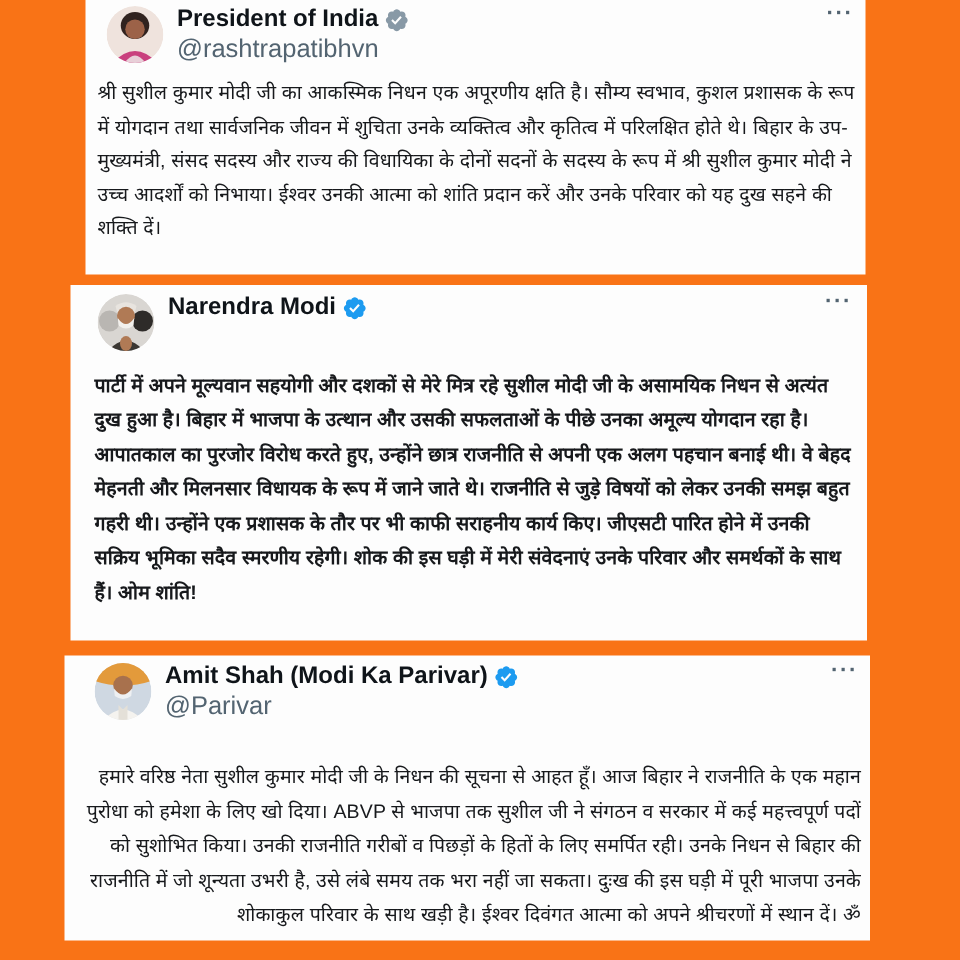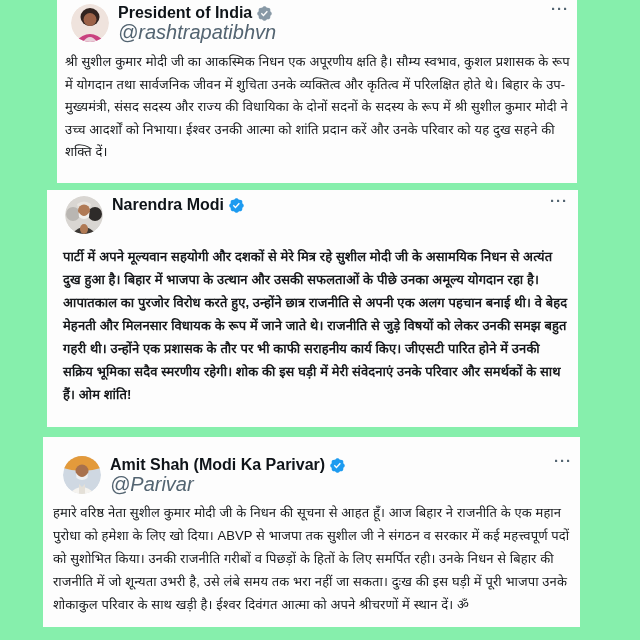--- a/index.html
+++ b/index.html
@@ -8,31 +8,31 @@
     width: 640px;
     height: 640px;
     overflow: hidden;
     background: #000000;
     font-family: "Liberation Sans", "DejaVu Sans", sans-serif;
   }
   .stage {
     position: relative;
     width: 640px;
     height: 640px;
-    background: #86efac;
+    background: #f97316;
   }
   .tweet {
     position: absolute;
     background: #fdfdfd;
     overflow: hidden;
     box-sizing: border-box;
   }
   .tweet.t1 { left: 57px; top: 0px;   width: 520px; height: 183px; padding: 2px 6px 0 8px; }
   .tweet.t2 { left: 47px; top: 190px; width: 531px; height: 237px; padding: 4px 8px 16px 16px; }
-  .tweet.t3 { left: 43px; top: 437px; width: 537px; height: 190px; padding: 17px 6px 0 10px; }
+  .tweet.t3 { left: 43px; top: 437px; width: 537px; height: 190px; padding: 3px 6px 0 10px; }
 
   .tw-header {
     display: flex;
     align-items: flex-start;
     position: relative;
     height: 44px;
   }
   .avatar {
     width: 38px;
     height: 38px;
@@ -56,24 +56,23 @@
   }
   .display-name {
     font-weight: bold;
     font-size: 16px;
     line-height: 20px;
     color: #0f1419;
     white-space: nowrap;
   }
   .badge { width: 17px; height: 17px; flex: 0 0 auto; }
   .handle {
-    font-size: 20px;
+    font-size: 17px;
     line-height: 19px;
     color: #536471;
-    font-style: italic;
   }
   .more-icon {
     position: absolute;
     right: 2px;
     top: 0px;
     color: #536471;
     font-size: 15px;
     font-weight: bold;
     letter-spacing: 1px;
     line-height: 14px;
@@ -81,21 +80,21 @@
   }
   .tw-body {
     margin: 0;
     color: #17191c;
     font-size: 13px;
     line-height: 23px;
     letter-spacing: 0.1px;
   }
   .t1 .tw-body { margin-top: 5px; line-height: 22.5px; }
   .t2 .tw-body { margin-top: 7px; font-weight: bold; }
-  .t3 .tw-body { margin-top: 3px; }
+  .t3 .tw-body { margin-top: 22px; text-align: right; }
 </style>
 </head>
 <body>
 
 <div class="stage">
 
   <article class="tweet t1">
     <header class="tw-header">
       <span class="avatar">
         <svg viewBox="0 0 38 38" width="38" height="38">

